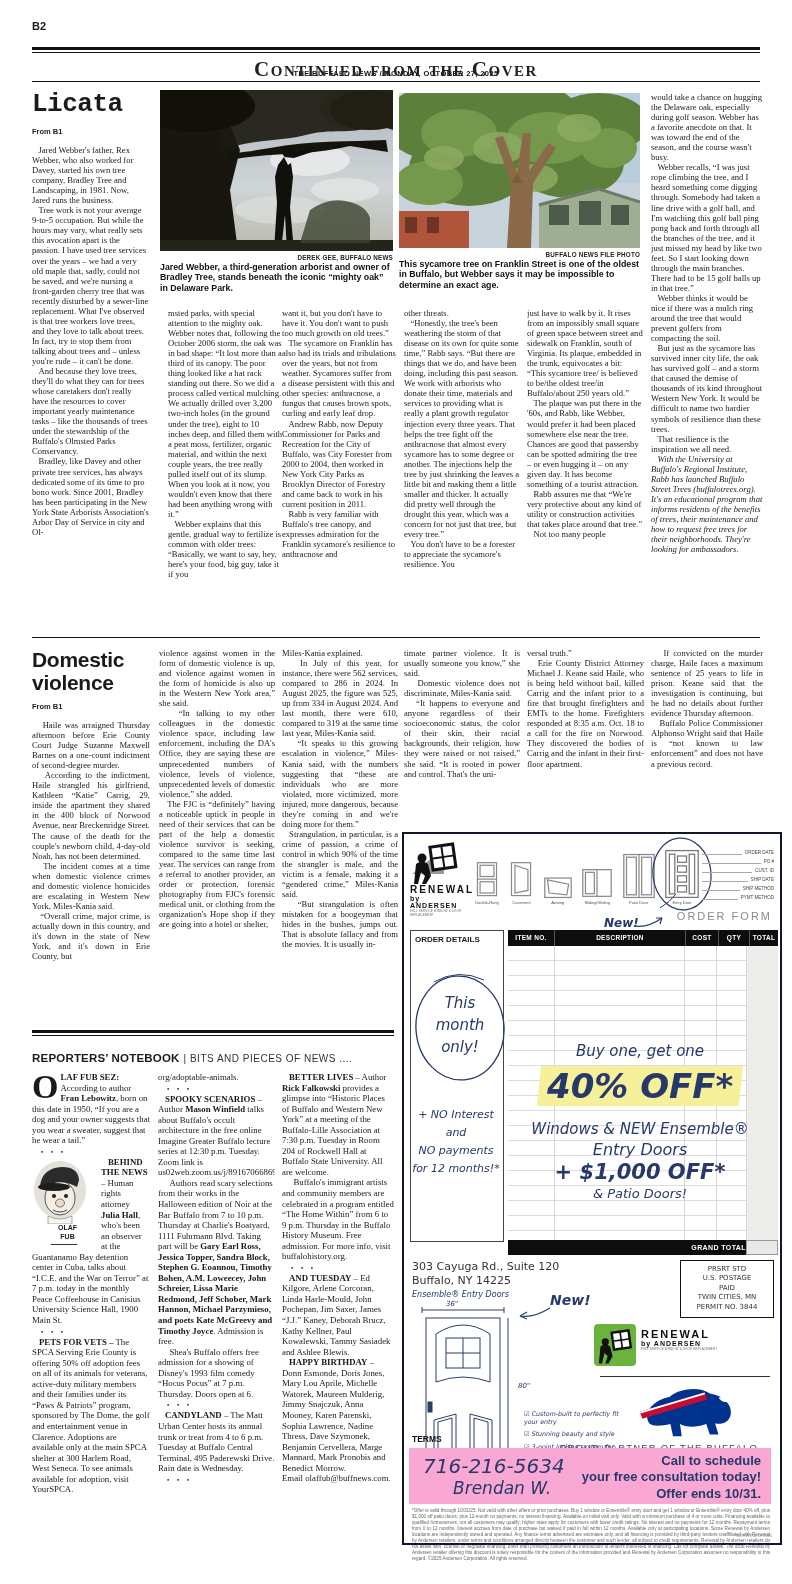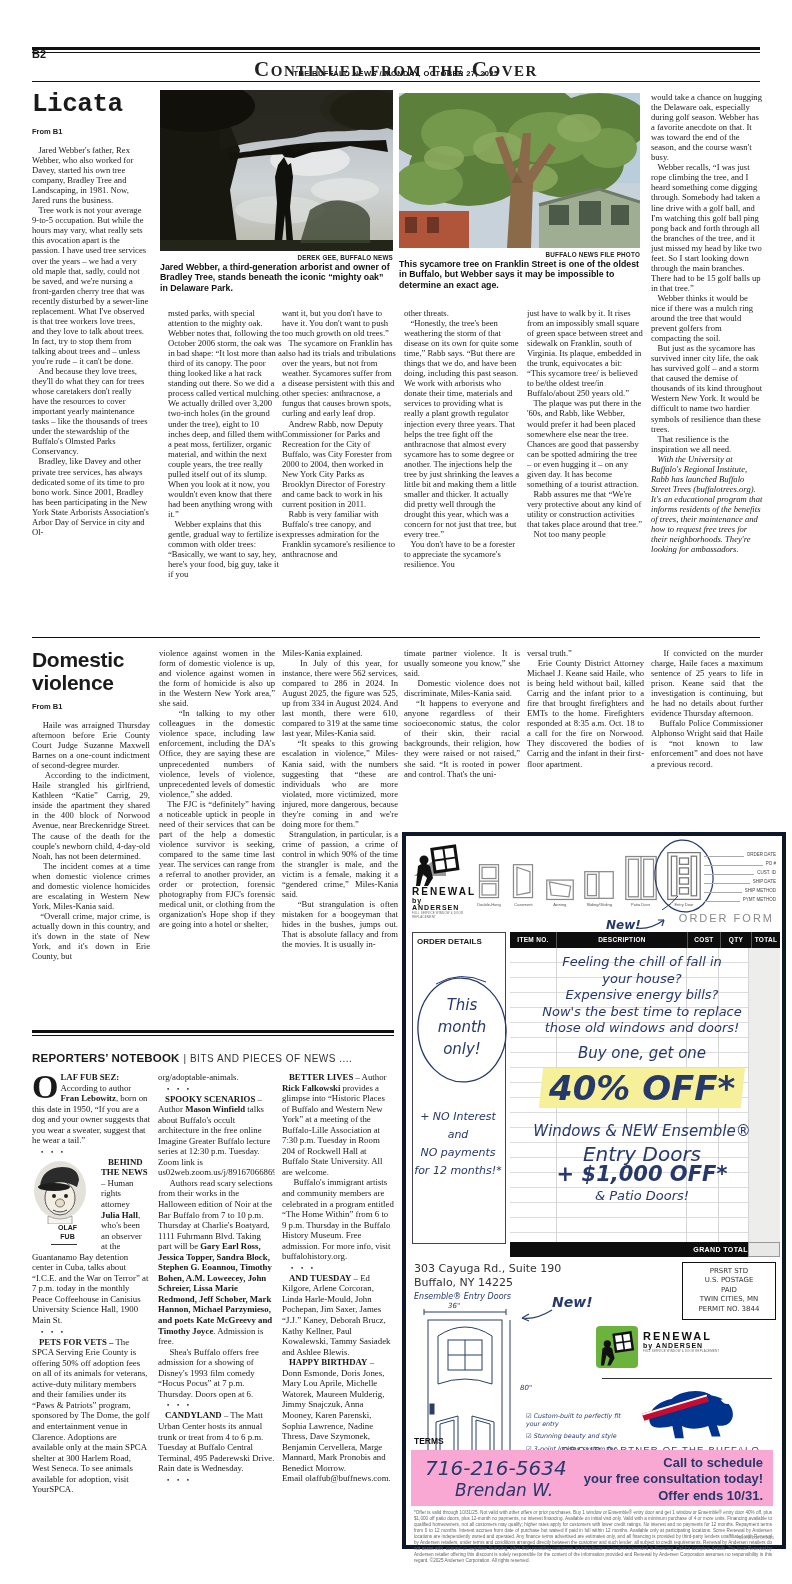--- a/index.html
+++ b/index.html
@@ -28,21 +28,21 @@
   .nb-col{font:8.8px/1.2 "Liberation Serif",serif;overflow:hidden;}
   .nb-item{margin:0;text-indent:7px;}
   .nb-item.flush{text-indent:0;}
   .nb-item b{font-family:"Liberation Serif",serif;}
   .nb-dots{margin:2px 0 2px 9px;font:bold 6.5px "Liberation Serif",serif;letter-spacing:3px;}
   .dropcap{float:left;font:bold 34px/26px "Liberation Serif",serif;margin:2px 2px 0 0;}
   .olaf-fig{float:left;width:64px;margin:3px 5px 1px 0;text-align:center;}
   .olaf-cap{display:block;font:bold 7px/1.25 "Liberation Sans",sans-serif;}
   .olaf-rule{display:block;width:26px;height:1px;background:#333;margin:3px auto 0;}
   
-  #ad{border:4px solid #0f172a;background:#fff;}
+  #ad{border:2px solid #0f172a;background:#fff;}
   .hand{font-family:"DejaVu Sans",sans-serif;font-style:italic;color:#27386b;}
   .brandname{font:bold 10px "Liberation Sans",sans-serif;letter-spacing:2px;color:#111;}
   .brandby{font:bold 7px "Liberation Sans",sans-serif;letter-spacing:1px;color:#111;}
   .brandtag{font:2.9px "Liberation Sans",sans-serif;color:#666;letter-spacing:.2px;}
   .prod{text-align:center;color:#777;}
   .prod-label{font:4px "Liberation Sans",sans-serif;color:#555;}
   .of-row{display:flex;align-items:flex-end;justify-content:flex-end;
           font:4.5px "Liberation Sans",sans-serif;color:#444;height:9px;}
   .of-row::before{content:"";flex:1;border-bottom:.5px solid #aaa;margin-right:3px;}
   .orderform{font:11px "Liberation Sans",sans-serif;color:#8a8a8a;letter-spacing:2px;}
@@ -66,21 +66,21 @@
   .cta{font:bold 13px/1.25 "Liberation Sans",sans-serif;color:#27386b;text-align:right;}
   .fineprint{font:4.6px/1.3 "Liberation Sans",sans-serif;color:#666;text-align:justify;}
   .fpcode{font:3.8px "Liberation Sans",sans-serif;color:#888;text-align:right;}
   svg{display:block;}
 </style>
 </head>
 <body>
 
 <div id="page">
 
-  <div class="abs page-label" style="left:32px;top:48px;text-align:right;">B2</div>
+  <div class="abs page-label" style="left:32px;top:20px;text-align:right;">B2</div>
   <div class="abs masthead" style="left:100px;right:100px;top:33px;">THE BUFFALO NEWS / MONDAY, OCTOBER 27, 2025</div>
   <div class="abs rule" style="left:32px;right:32px;top:47px;height:2.5px;"></div>
   <div class="abs rule" style="left:32px;right:32px;top:51.5px;height:1px;"></div>
   <div class="abs banner" style="left:0;right:0;top:57px;font-weight:bold;">Continued from the Cover</div>
   <div class="abs rule" style="left:32px;right:32px;top:81px;height:1px;"></div>
 
   <div class="abs headline" style="left:32px;top:91px;font-family:Liberation Mono, monospace;">Licata</div>
   <div class="abs fromb1" style="left:32px;top:127px;">From B1</div>
   <div class="abs body-col" style="left:32px;top:145px;width:117px;height:487px;">
       <p>&nbsp;&nbsp;&nbsp;Jared Webber's father, Rex Webber, who also worked for Davey, started his own tree company, Bradley Tree and Landscaping, in 1981. Now, Jared runs the business.</p>
@@ -375,33 +375,26 @@
       <div class="tbl-h" style="flex:1;">TOTAL</div>
     </div>
     <div class="abs ruled" style="left:104px;top:112px;width:270px;height:294px;">
       <div class="abs" style="left:238px;top:0;width:32px;height:294px;background:#ededec;"></div>
       <div class="abs vline" style="left:46px;top:0;height:294px;"></div>
       <div class="abs vline" style="left:176px;top:0;height:294px;"></div>
       <div class="abs vline" style="left:208px;top:0;height:294px;"></div>
       <div class="abs vline" style="left:238px;top:0;height:294px;"></div>
     </div>
 
-    <div class="abs hand msg" style="left:104px;top:118px;width:264px;font-size:13px;line-height:16.5px;">
-        <div>Feeling the chill of fall in</div>
-        <div>your house?</div>
-        <div>Expensive energy bills?</div>
-        <div>Now's the best time to replace</div>
-        <div>those old windows and doors!</div>
-      </div>
     <div class="abs hand msg" style="left:104px;top:208px;width:264px;font-size:15px;">Buy one, get one</div>
     <div class="abs msg" style="left:104px;top:232px;width:264px;">
       <span class="hl"><span class="hand" style="font-size:34px;font-weight:bold;">40% OFF*</span></span>
     </div>
     <div class="abs hand msg" style="left:104px;top:286px;width:264px;font-size:15px;">Windows &amp; NEW Ensemble®</div>
-    <div class="abs hand msg" style="left:104px;top:306px;width:264px;font-size:20px;">Entry Doors</div>
+    <div class="abs hand msg" style="left:104px;top:306px;width:264px;font-size:16px;">Entry Doors</div>
     <div class="abs hand msg" style="left:104px;top:326px;width:264px;font-size:21px;font-weight:bold;">+ $1,000 OFF*</div>
     <div class="abs hand msg" style="left:104px;top:352px;width:264px;font-size:13px;">&amp; Patio Doors!</div>
 
     <div class="abs" style="left:8px;top:136px;width:96px;height:116px;">
       <svg class="abs" style="left:0;top:0;" width="96" height="116" viewBox="0 0 96 116">
         <ellipse cx="48" cy="58" rx="44" ry="52" fill="none" stroke="#27386b" stroke-width="1.3" transform="rotate(-5 48 58)"></ellipse>
         <path d="M22,12 Q46,-2 72,10" fill="none" stroke="#27386b" stroke-width="1"></path>
       </svg>
       <div class="abs hand" style="left:0;top:22px;width:96px;text-align:center;font-size:15px;line-height:22px;">
           <div>This</div>
@@ -413,21 +406,21 @@
         <div>+ NO Interest</div>
         <div>and</div>
         <div>NO payments</div>
         <div>for 12 months!*</div>
       </div>
 
     <div class="abs grand" style="left:104px;top:406px;width:238px;height:15px;">GRAND TOTAL</div>
     <div class="abs" style="left:342px;top:406px;width:32px;height:15px;background:#e8e8e7;border:1px solid #999;box-sizing:border-box;"></div>
 
     <div class="abs addr" style="left:8px;top:426px;">
-      <div>303 Cayuga Rd., Suite 190</div>
+      <div>303 Cayuga Rd., Suite 120</div>
       <div>Buffalo, NY 14225</div>
     </div>
 
     <div class="abs" style="left:8px;top:456px;width:210px;height:216px;">
       <div class="hand" style="font-size:8px;">Ensemble® Entry Doors</div>
       <div class="hand abs" style="left:34px;top:10px;font-size:7px;">36"</div>
       <svg class="abs" style="left:4px;top:12px;" width="100" height="200" viewBox="0 0 100 200" fill="none" stroke="#2a3f66" stroke-width="1">
         <path d="M6,8 L88,8 M6,5 L6,11 M88,5 L88,11"></path>
         <rect x="10" y="16" width="74" height="182"></rect>
         <path d="M92,16 L92,198"></path>

